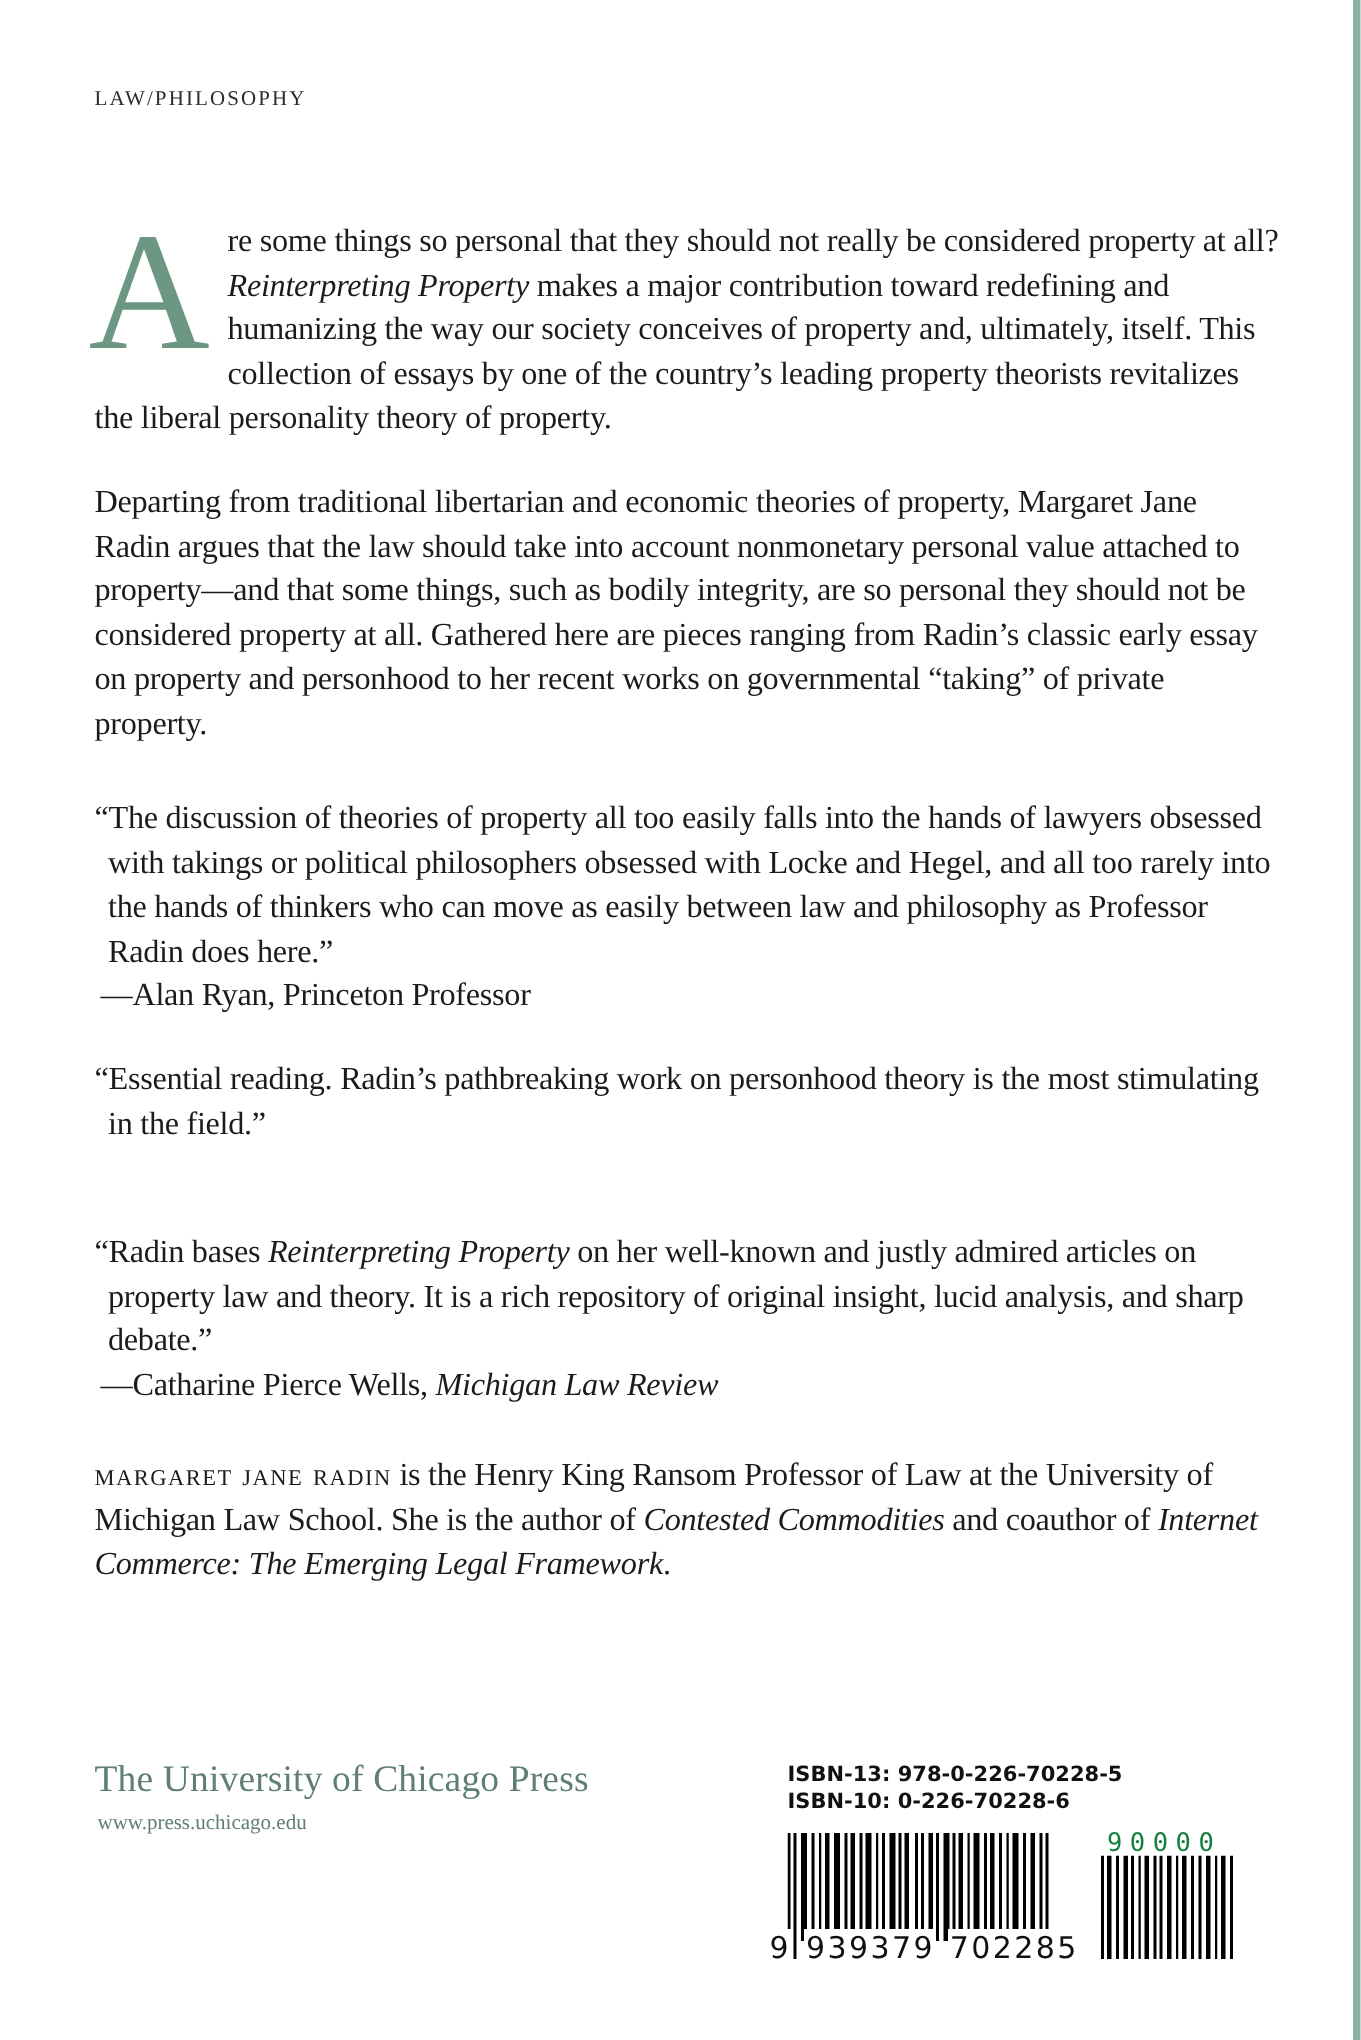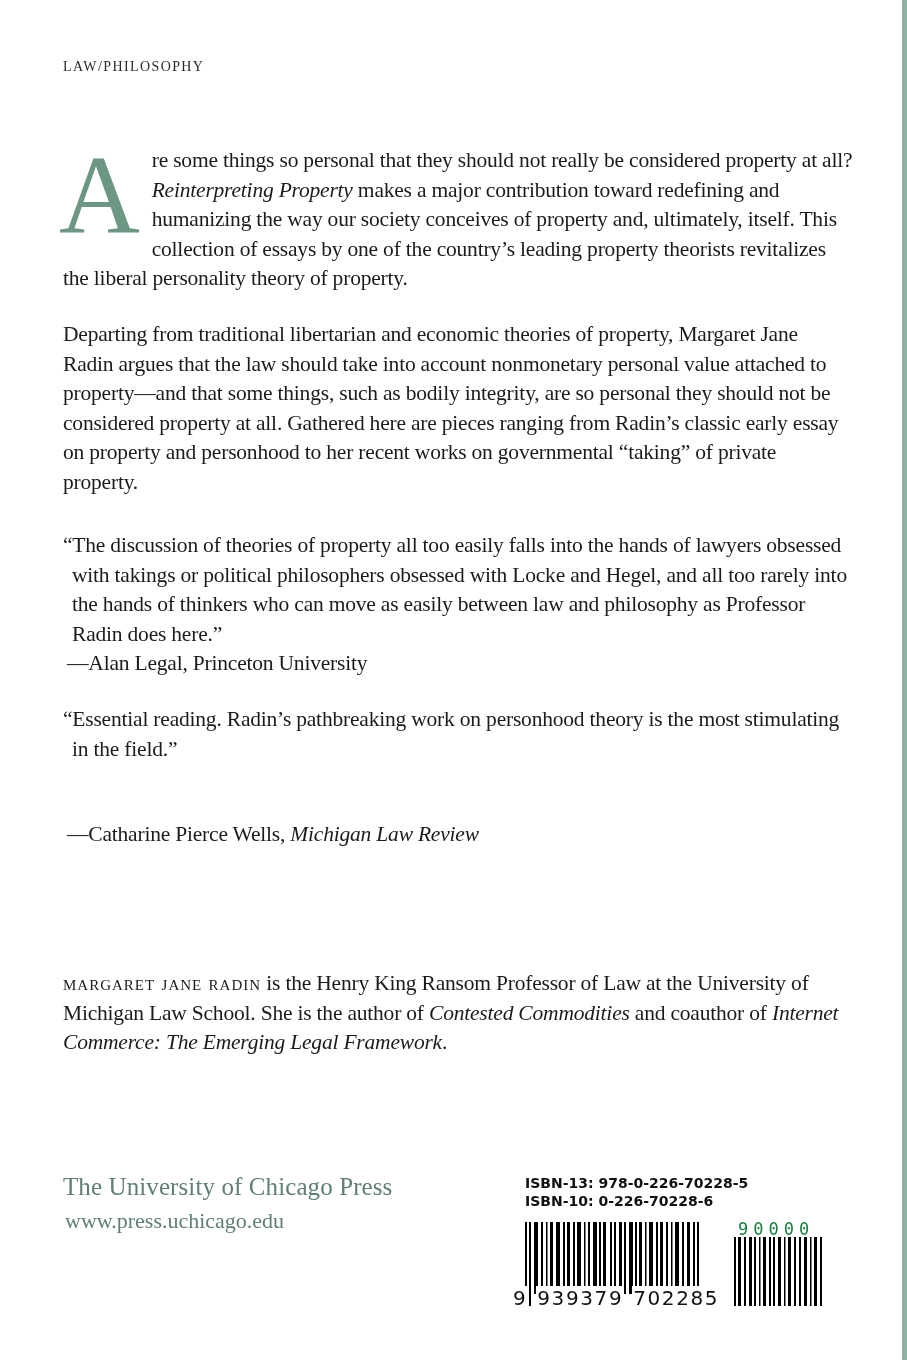--- a/index.html
+++ b/index.html
@@ -27,21 +27,21 @@
   .q1 { top: 531px; }
   .q2 { top: 705px; }
   .q3 { top: 820px; }
   .bio { top: 969px; }
   .smallcaps { font-variant: small-caps; letter-spacing: 1px; text-transform: lowercase; }
   .smallcaps::first-letter { }
   .press-name {
     position: absolute; left: 63px; top: 1173px; font-size: 25px; color: #5f7f70; letter-spacing: 0.1px;
   }
   .press-url {
-    position: absolute; left: 65px; top: 1208px; font-size: 22px; color: #5f7f70;
+    position: absolute; left: 65px; top: 1208px; font-size: 14px; color: #5f7f70;
   }
   .isbn-block { position: absolute; left: 525px; top: 1174px; font-family: "DejaVu Sans", sans-serif; font-weight: bold; font-size: 14px; line-height: 18px; color: #111; }
   .barcode-main { position: absolute; left: 525px; top: 1222px; width: 180px; height: 84px; }
   .barcode-addon { position: absolute; left: 734px; top: 1237px; width: 88px; height: 69px; }
   .addon-digits { position: absolute; left: 738px; top: 1219px; font-family: "DejaVu Sans Mono", monospace; font-size: 17px; letter-spacing: 5px; color: #15803d; }
   .barcode-digits {
     position: absolute; left: 512px; top: 1286px; font-family: "DejaVu Sans", sans-serif; font-size: 20px; letter-spacing: 1.6px; color: #111; background: transparent;
   }
   .barcode-digits span { background: #fff; padding: 0 1px; }
   i { font-style: italic; }
@@ -54,28 +54,29 @@
 <div class="category">LAW/PHILOSOPHY</div>
 
 <div class="body-text lead">
   <span class="dropcap">A</span><span>re some things so personal that they should not really be considered property at all? </span><i>Reinterpreting Property</i><span> makes a major contribution toward redefining and humanizing the way our society conceives of property and, ultimately, itself. This collection of essays by one of the country’s leading property theorists revitalizes the liberal personality theory of property.</span>
 </div>
 
 <div class="body-text para2">Departing from traditional libertarian and economic theories of property, Margaret Jane Radin argues that the law should take into account nonmonetary personal value attached to property—and that some things, such as bodily integrity, are so personal they should not be considered property at all. Gathered here are pieces ranging from Radin’s classic early essay on property and personhood to her recent works on governmental “taking” of private property.</div>
 
 <div class="quote q1">
   <span class="qtext">“The discussion of theories of property all too easily falls into the hands of lawyers obsessed with takings or political philosophers obsessed with Locke and Hegel, and all too rarely into the hands of thinkers who can move as easily between law and philosophy as Professor Radin does here.”</span>
-  <span class="attr">—Alan Legal, Princeton University</span>
+  <span class="attr">—Alan Ryan, Princeton Professor</span>
 </div>
 
 <div class="quote q2">
   <span class="qtext">“Essential reading. Radin’s pathbreaking work on personhood theory is the most stimulating in the field.”</span>
 </div>
 
 <div class="quote q3">
+  <span class="qtext"><span>“Radin bases </span><i>Reinterpreting Property</i><span> on her well-known and justly admired articles on property law and theory. It is a rich repository of original insight, lucid analysis, and sharp debate.”</span></span>
   <span class="attr"><span>—Catharine Pierce Wells, </span><i>Michigan Law Review</i></span>
 </div>
 
 <div class="body-text bio">
   <span class="smallcaps">Margaret Jane Radin</span><span> is the Henry King Ransom Professor of Law at the University of Michigan Law School. She is the author of </span><i>Contested Commodities</i><span> and coauthor of </span><i>Internet Commerce: The Emerging Legal Framework</i><span>.</span>
 </div>
 
 <div class="press-name">The University of Chicago Press</div>
 <div class="press-url">www.press.uchicago.edu</div>
 

